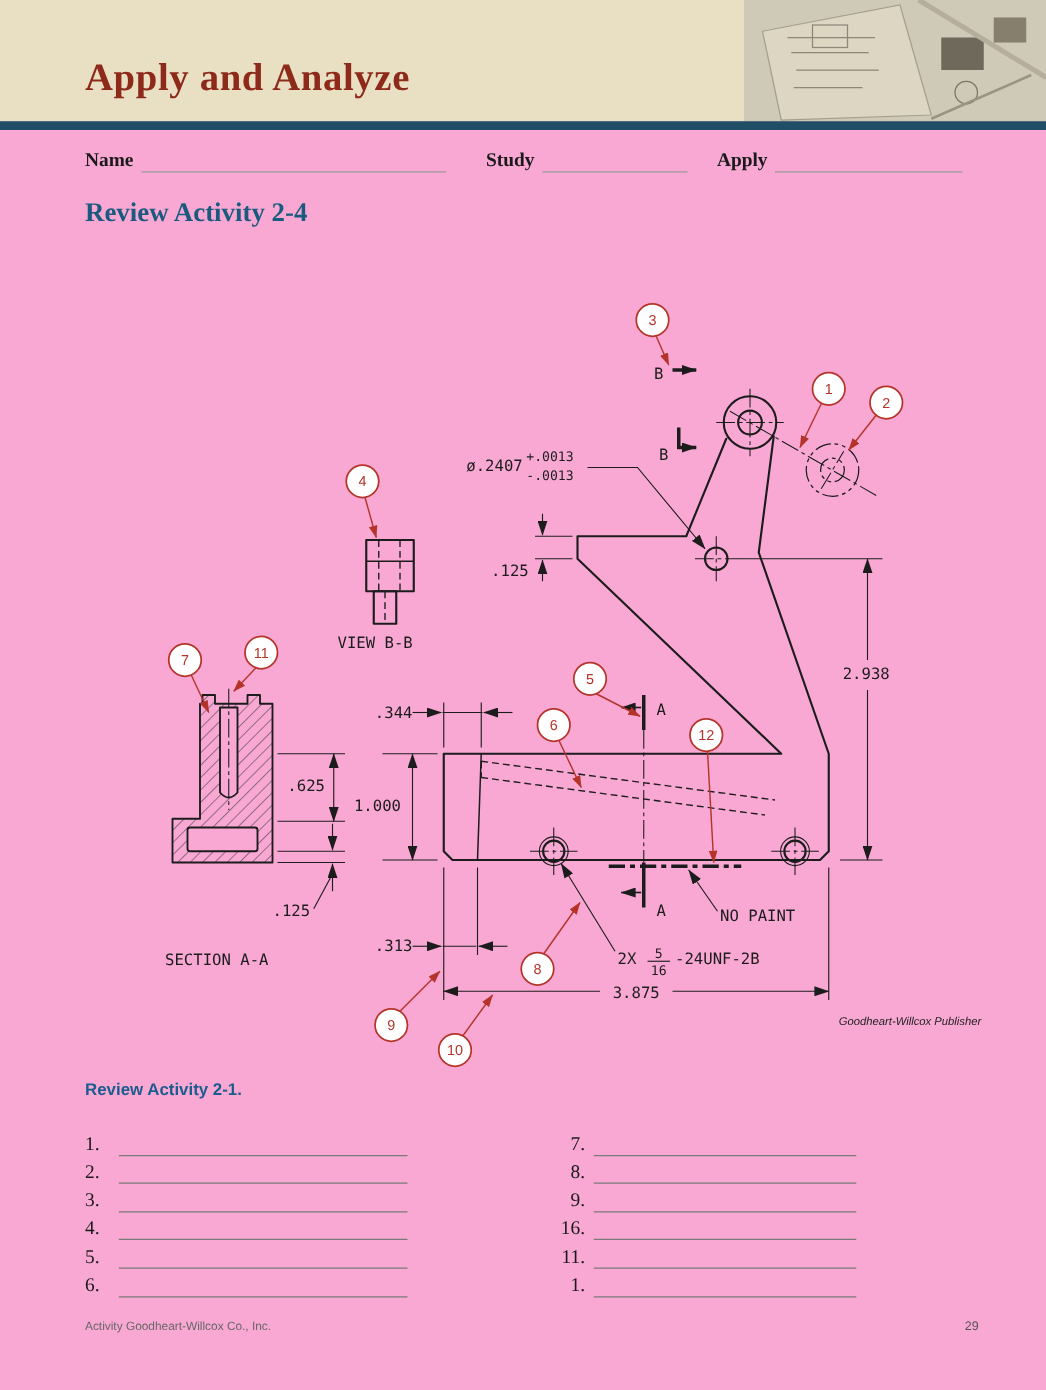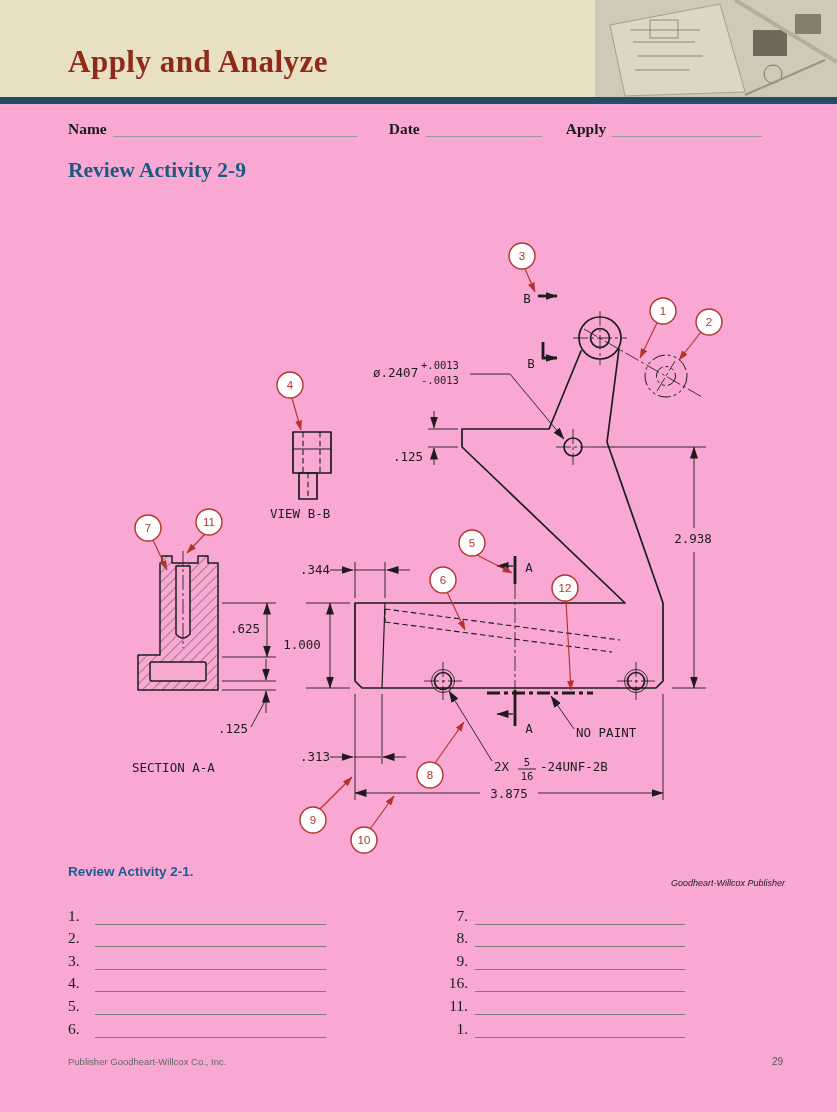--- a/index.html
+++ b/index.html
@@ -5,21 +5,21 @@
   html,body{margin:0;padding:0;background:#fff;}
   .page{position:relative;width:837px;height:1112px;background:#f9a8d4;font-family:"Liberation Serif",serif;overflow:hidden;}
 
   
   .banner{position:absolute;left:0;top:0;width:837px;height:97px;background:#e9e0c4;}
   .banner h1{position:absolute;left:68px;top:44px;margin:0;font-size:31px;font-weight:bold;color:#8d2a1a;letter-spacing:.5px;font-family:"Liberation Serif",serif;}
   .banner-photo{position:absolute;right:0;top:0;width:242px;height:97px;overflow:hidden;}
   .blue-rule{position:absolute;left:0;top:97px;width:837px;height:7px;background:#1f4e66;}
 
   
-  .id-row{position:absolute;left:68px;top:120px;width:715px;display:flex;align-items:flex-start;font-weight:bold;font-size:15.5px;color:#1a1a1a;}
+  .id-row{position:absolute;left:68px;top:120px;width:715px;display:flex;align-items:center;font-weight:bold;font-size:15.5px;color:#1a1a1a;}
   .id-label{white-space:nowrap;padding-right:6px;}
   .id-line{border-bottom:1.2px solid #999;height:16px;display:inline-block;}
   .line-name{width:244px;margin-right:32px;}
   .line-date{width:116px;margin-right:24px;}
   .line-class{width:150px;}
 
   .activity-title{position:absolute;left:68px;top:158px;margin:0;font-size:21.5px;font-weight:bold;color:#1a5a7e;font-family:"Liberation Serif",serif;}
   .instruction{position:absolute;left:68px;top:199px;margin:0;font-size:15.5px;font-style:italic;color:#2d2d2d;}
 
   
@@ -34,21 +34,21 @@
   .cta{stroke:#1c1c1c;stroke-width:1.3;fill:none;}
   .ctk{stroke:#1c1c1c;stroke-width:2.8;fill:none;stroke-dasharray:13 4 4 4;}
   .red{stroke:#b5342a;stroke-width:1.15;fill:none;}
   .drawing text.d{font-family:"DejaVu Sans Mono",monospace;font-size:12.5px;fill:#1c1c1c;}
   .drawing text.s{font-size:10.5px;}
   .drawing text.mid{text-anchor:middle;}
   .drawing text.end{text-anchor:end;}
   .drawing text.bl{font-family:"Liberation Sans",sans-serif;font-size:11.5px;fill:#b5342a;text-anchor:middle;}
   .bc{fill:#fff;stroke:#b5342a;stroke-width:1.4;}
 
-  .credit{position:absolute;right:52px;top:878px;font-family:"Liberation Sans",sans-serif;font-size:9px;font-style:italic;color:#222;}
+  .credit{position:absolute;right:52px;top:812px;font-family:"Liberation Sans",sans-serif;font-size:9px;font-style:italic;color:#222;}
   .answers-heading{position:absolute;left:68px;top:864px;margin:0;font-family:"Liberation Sans",sans-serif;font-size:13.5px;font-weight:bold;color:#1b5c8f;}
   .answers{position:absolute;left:68px;top:902px;display:flex;font-size:15.5px;color:#1a1a1a;}
   .col-left{width:258px;}
   .col-right{width:245px;margin-left:114px;}
   .answer-row{display:flex;align-items:flex-end;height:22.6px;}
   .answer-num{width:20px;text-align:left;}
   .col-right .answer-num{width:28px;text-align:right;}
   .answer-line{flex:1;border-bottom:1px solid #7a7a7a;height:16px;margin-left:7px;}
 
   .footer{position:absolute;left:68px;top:1056px;width:715px;display:flex;justify-content:space-between;align-items:baseline;font-family:"Liberation Sans",sans-serif;}
@@ -76,27 +76,27 @@
         <path d="M140,0 L242,62" stroke="#b5ae9c" stroke-width="4" fill="none"></path>
         <path d="M150,95 L230,60" stroke="#9a9383" stroke-width="2" fill="none"></path>
       </svg>
     </div>
   </header>
   <div class="blue-rule"></div>
 
   <div class="id-row">
     <span class="id-label">Name</span>
     <span class="id-line line-name"></span>
-    <span class="id-label">Date</span>
+    <span class="id-label">Study</span>
     <span class="id-line line-date"></span>
     <span class="id-label">Apply</span>
     <span class="id-line line-class"></span>
   </div>
 
-  <h2 class="activity-title">Review Activity 2-9</h2>
+  <h2 class="activity-title">Review Activity 2-4</h2>
 
   <svg class="drawing" width="837" height="640" viewBox="0 230 837 640">
     <defs>
       <marker id="mA" markerUnits="userSpaceOnUse" markerWidth="12" markerHeight="8" refX="11.5" refY="4" orient="auto-start-reverse">
         <path d="M0,0 L12,4 L0,8 Z" fill="#1c1c1c"></path>
       </marker>
       <marker id="mR" markerUnits="userSpaceOnUse" markerWidth="10" markerHeight="7" refX="9.5" refY="3.5" orient="auto-start-reverse">
         <path d="M0,0 L10,3.5 L0,7 Z" fill="#b5342a"></path>
       </marker>
       <pattern id="hatch" patternUnits="userSpaceOnUse" width="7" height="7" patternTransform="rotate(45)">
@@ -360,17 +360,17 @@
           <span class="answer-line"></span>
         </div>
       <div class="answer-row">
           <span class="answer-num">1.</span>
           <span class="answer-line"></span>
         </div>
     </div>
   </div>
 
   <div class="footer">
-    <span class="copyright">Publisher Goodheart-Willcox Co., Inc.</span>
+    <span class="copyright">Activity Goodheart-Willcox Co., Inc.</span>
     <span class="pageno">29</span>
   </div>
 
 </div>
 
 </body></html>

